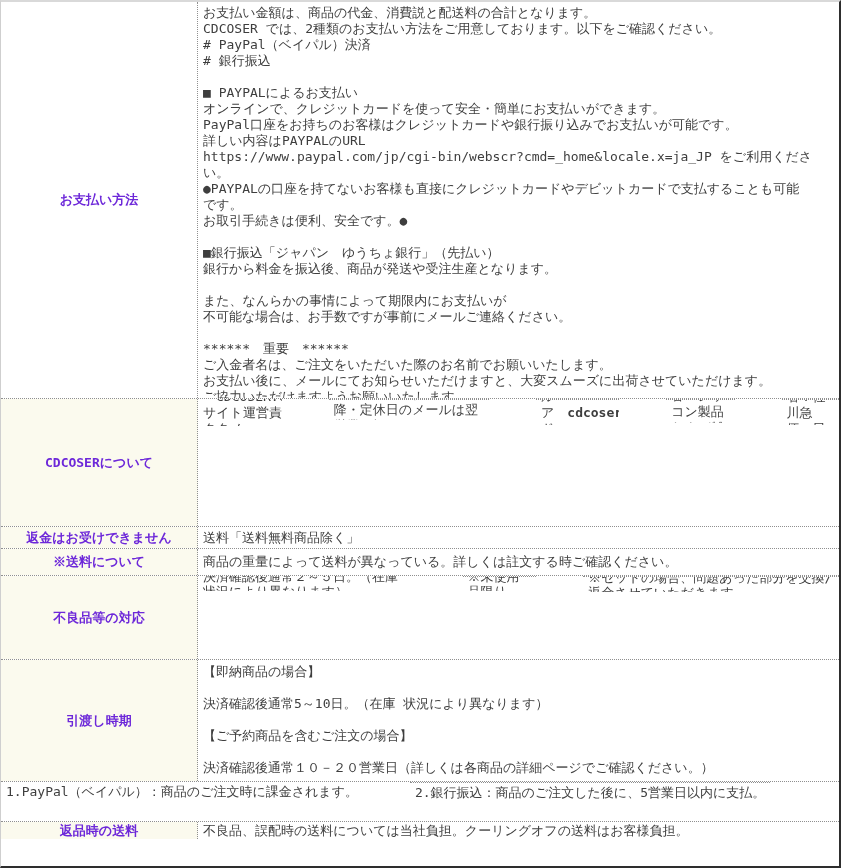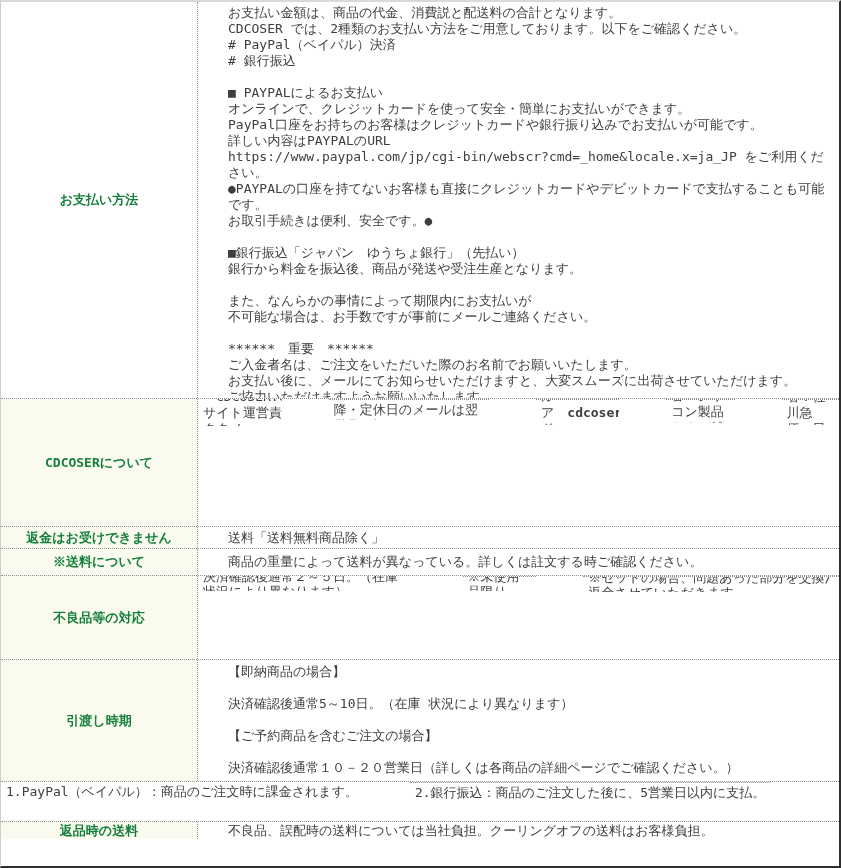--- a/index.html
+++ b/index.html
@@ -13,28 +13,28 @@
     font-size:13px; line-height:16px; color:#3e3e3e;
     overflow:hidden;
   }
   .row { display:flex; align-items:stretch; box-sizing:border-box; }
   .row + .row { border-top:1px dotted #8f8f8f; }
   .hcell {
     flex:0 0 197px; width:197px; box-sizing:border-box;
     border-right:1px dotted #8f8f8f;
     background:#fbfaee;
     display:flex; align-items:center; justify-content:center;
-    font-weight:bold; color:#15803d; text-align:center;
+    font-weight:bold; color:#6d28d9; text-align:center;
     padding:0 4px;
   }
   .row-payment .hcell { background:#ffffff; }
   .ccell {
     flex:1; min-width:0; box-sizing:border-box;
     white-space:pre-wrap; overflow:hidden;
-    display:flex; align-items:center; padding:0 5px;margin-left:25px;
+    display:flex; align-items:center; padding:0 5px;
   }
   .ccell.block { display:block; padding:3px 5px 0 5px; }
   .subcol { flex:1; min-width:0; display:flex; flex-direction:row; }
   .sub {
     box-sizing:border-box; display:flex; align-items:center;
     padding:0 5px; white-space:pre-wrap; overflow:hidden;
   }
   .sub + .sub { border-top:1px dotted #8f8f8f;margin-left:47px; }
   .tight { line-height:15px; }
   .email { font-weight:bold; }

